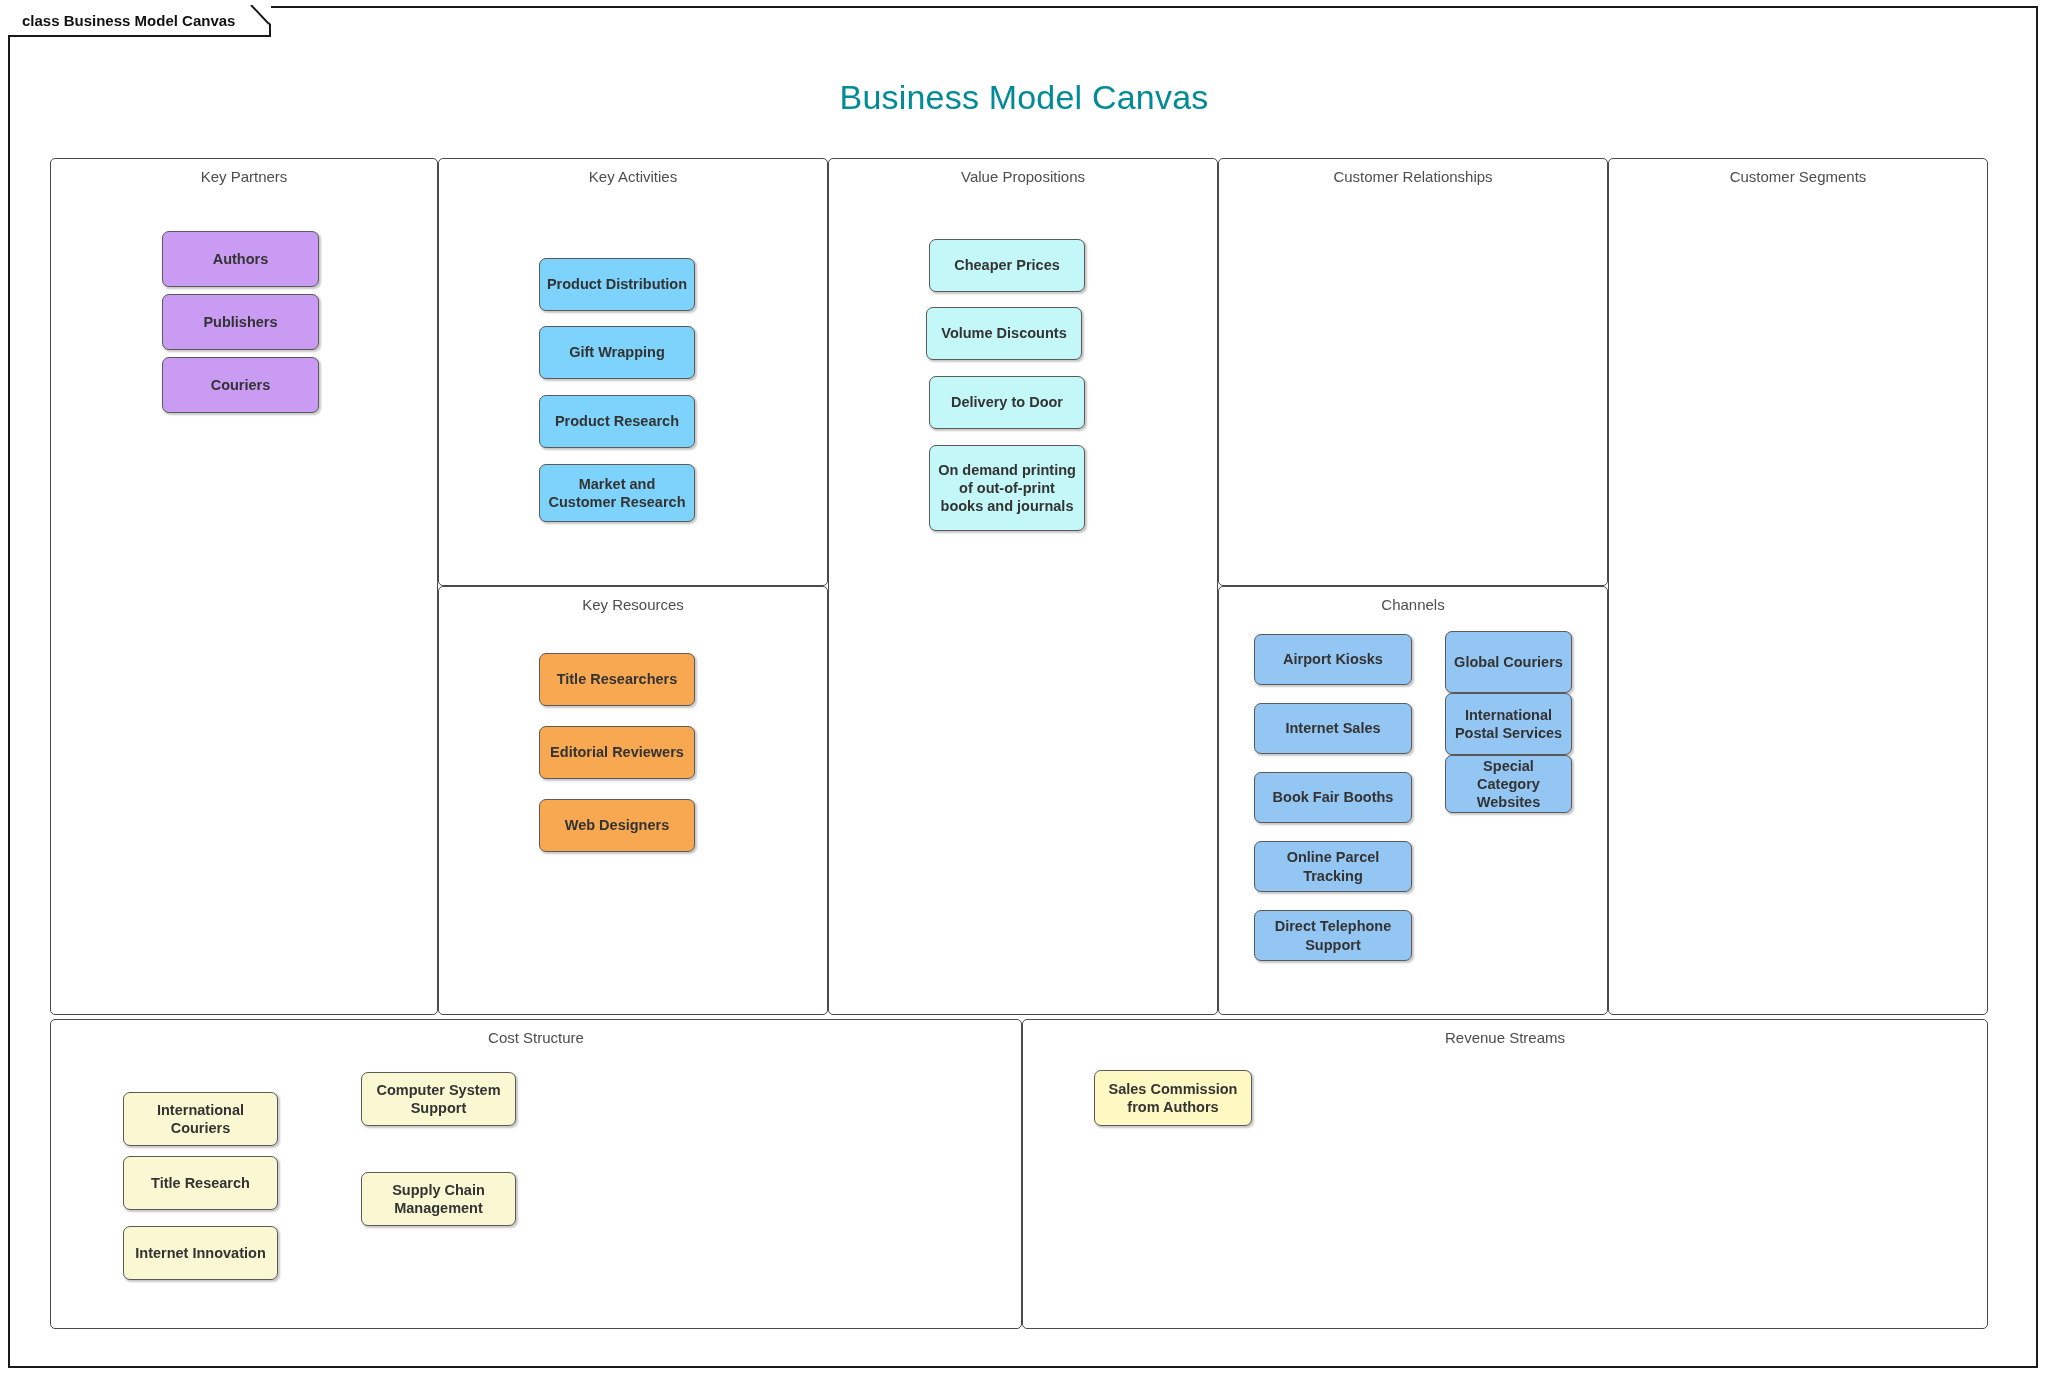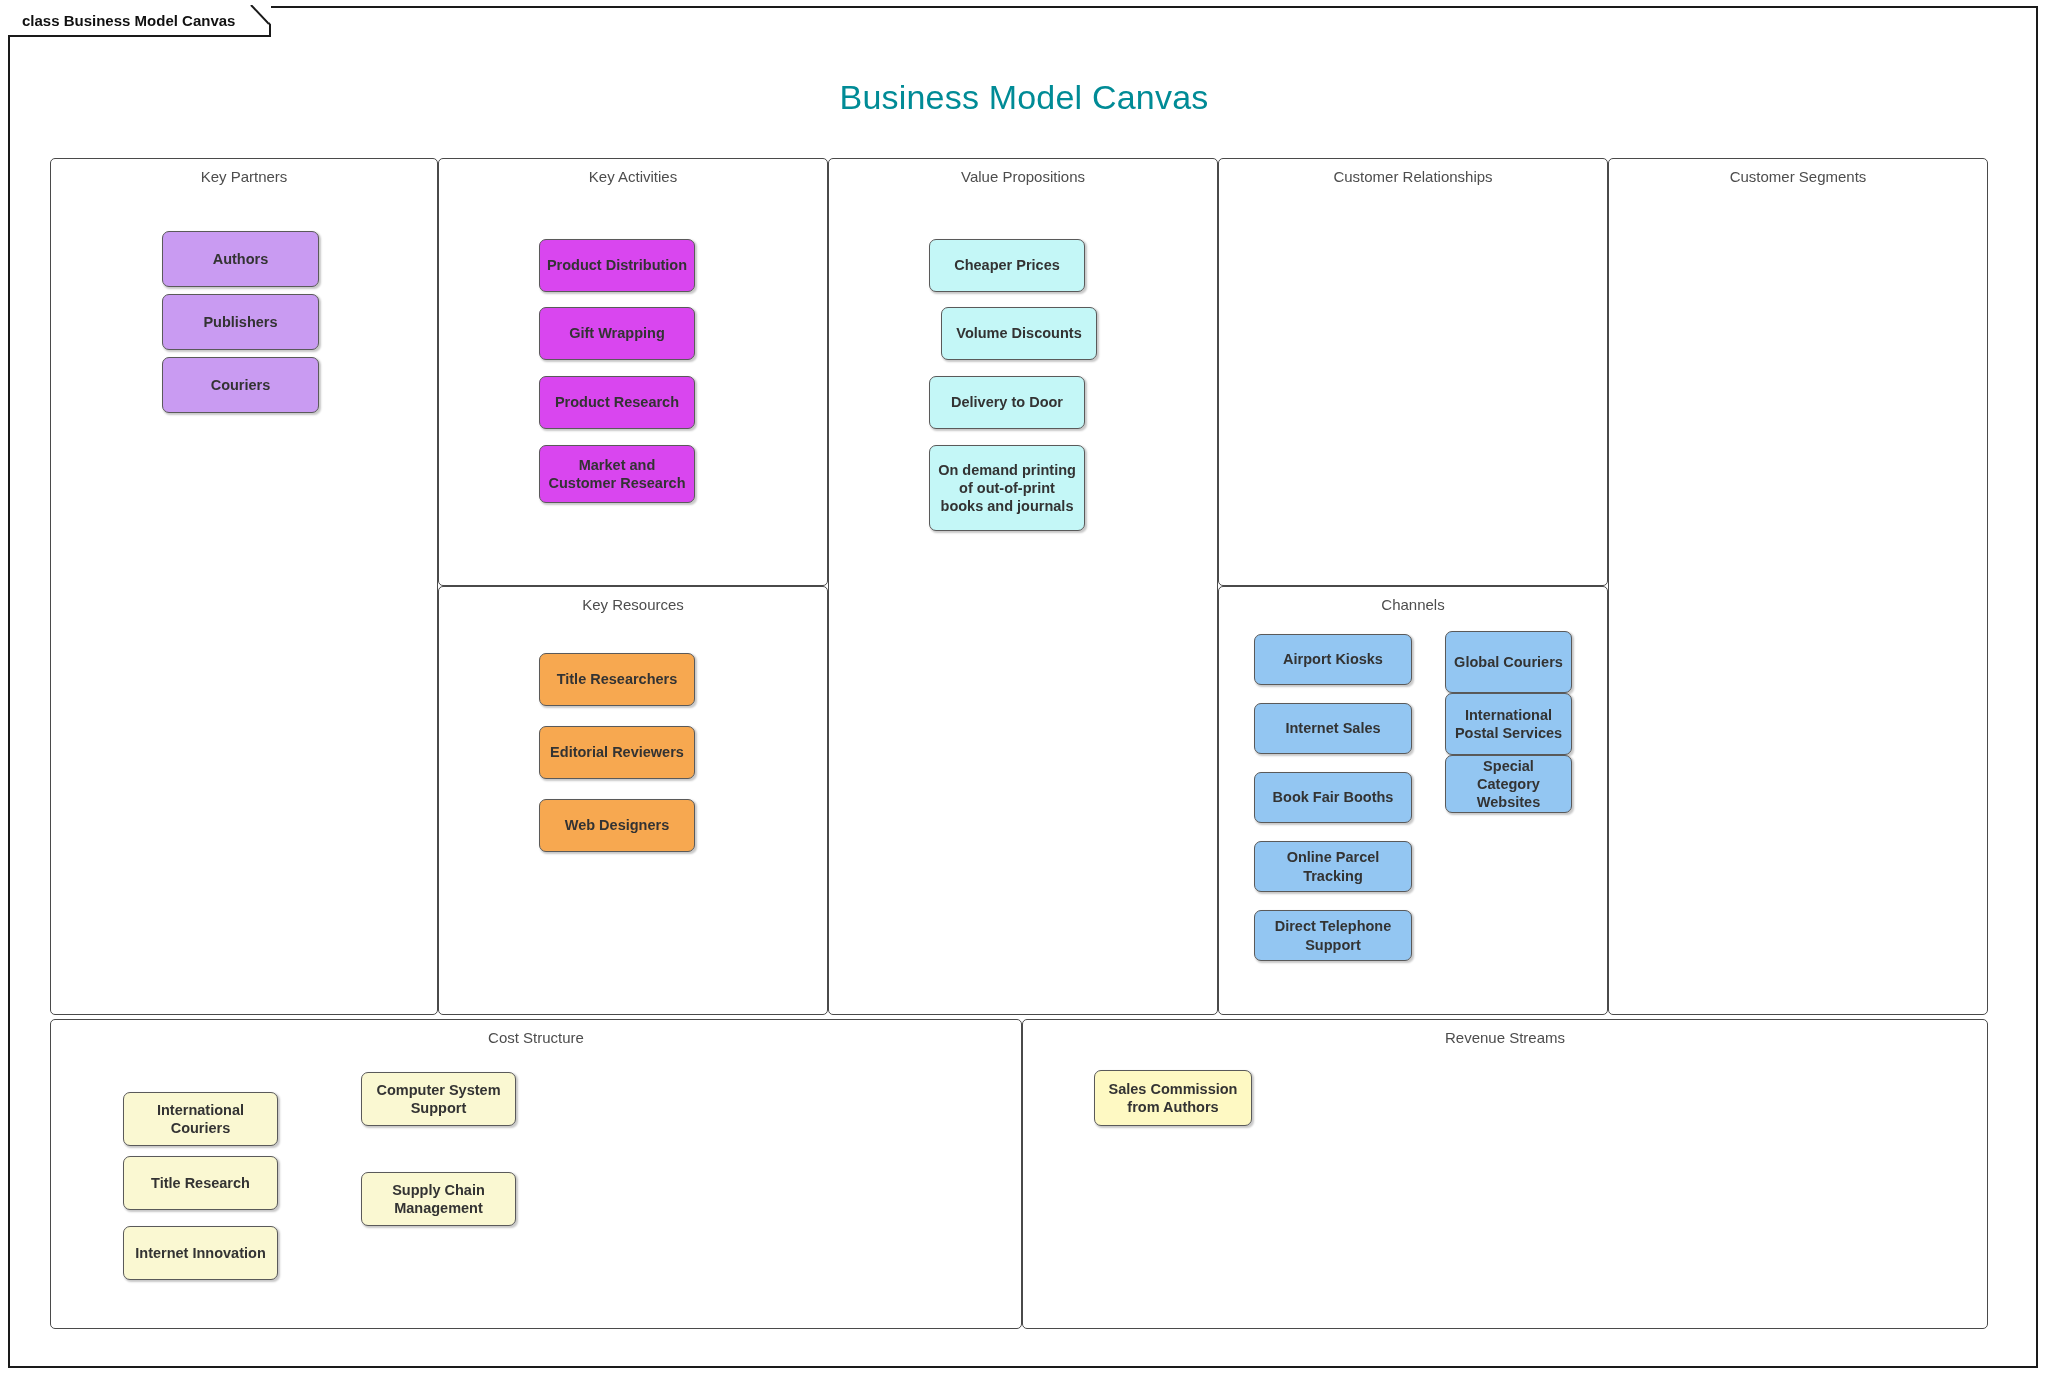--- a/index.html
+++ b/index.html
@@ -107,21 +107,21 @@
     justify-content: center;
     text-align: center;
     font-size: 14.5px;
     font-weight: bold;
     color: #333333;
     line-height: 1.25;
     padding: 2px 6px;
     box-shadow: 1.5px 1.5px 2px rgba(0,0,0,0.22);
   }
   .c-purple { background: #C99BF2; }
-  .c-pink   { background: #d946ef; }
+  .c-pink   { background: #7dd3fc; margin-top: 19px; }
   .c-cyan   { background: #C4F7F7; }
   .c-orange { background: #F7A košt; }
   .c-orange { background: #F8A council; }
   .c-orange { background: #F7A850; }
   .c-blue   { background: #93C6F2; }
   .c-yellow { background: #FAF8D2; }
   .c-green  { background: #fef9c3; }
 </style>
 </head>
 <body>
@@ -157,21 +157,21 @@
 <div class="panel" style="left:438px; top:586px; width:390px; height:429px;">
   <div class="panel-title">Key Resources</div>
   <div class="item c-orange" style="left:100px; top:66px; width:156px; height:53px;">Title Researchers</div>
   <div class="item c-orange" style="left:100px; top:139px; width:156px; height:53px;">Editorial Reviewers</div>
   <div class="item c-orange" style="left:100px; top:212px; width:156px; height:53px;">Web Designers</div>
 </div>
 
 <div class="panel" style="left:828px; top:158px; width:390px; height:857px;">
   <div class="panel-title">Value Propositions</div>
   <div class="item c-cyan" style="left:100px; top:80px; width:156px; height:53px;">Cheaper Prices</div>
-  <div class="item c-cyan" style="left:112px; top:148px; width:156px; height:53px;">Volume Discounts</div>
+  <div class="item c-cyan" style="left:97px; top:148px; width:156px; height:53px;">Volume Discounts</div>
   <div class="item c-cyan" style="left:100px; top:217px; width:156px; height:53px;text-align:center;">Delivery to Door</div>
   <div class="item c-cyan" style="left:100px; top:286px; width:156px; height:86px;">On demand printing of out-of-print books and journals</div>
 </div>
 
 <div class="panel" style="left:1218px; top:158px; width:390px; height:428px;">
   <div class="panel-title">Customer Relationships</div>
 </div>
 
 <div class="panel" style="left:1218px; top:586px; width:390px; height:429px;">
   <div class="panel-title">Channels</div>

